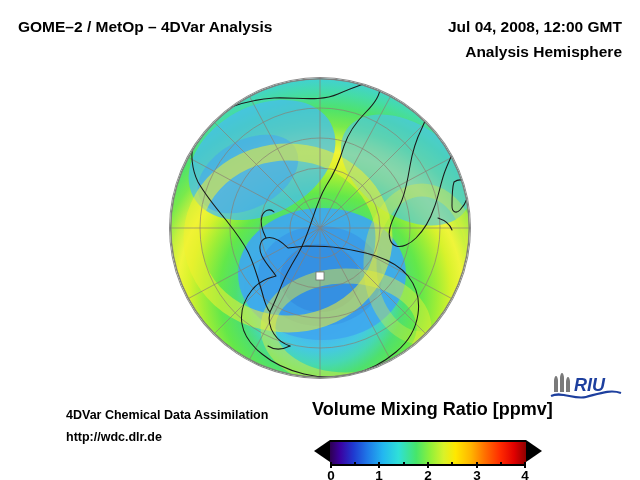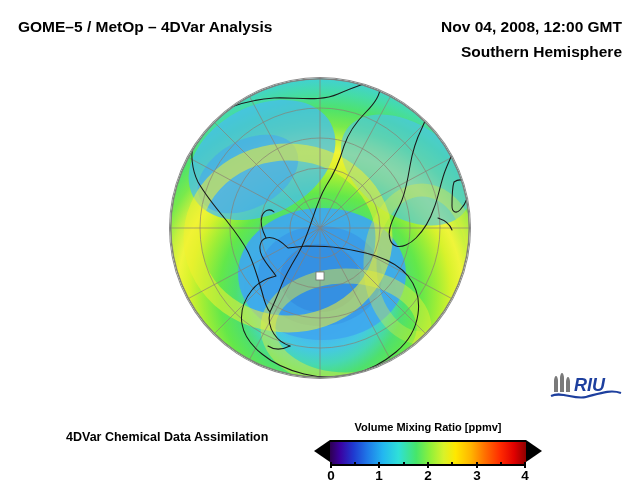--- a/index.html
+++ b/index.html
@@ -21,21 +21,21 @@
   .globe{position:absolute;inset:0;border-radius:50%;overflow:hidden;
          box-shadow:0 0 0 1px #8a8a8a;}
   .globe svg{display:block;width:300px;height:300px;}
 
   
   .footer{position:absolute;left:18px;bottom:32px;margin-left:48px;}
   .footer div{font-size:12.5px;font-weight:bold;line-height:22px;white-space:nowrap;}
 
   
   .cbar-block{position:absolute;left:312px;bottom:18px;width:232px;}
-  .cbar-title{font-size:11px;font-weight:bold;text-align:center;margin-bottom:7px;white-space:nowrap;}
+  .cbar-title{font-size:18px;font-weight:bold;text-align:center;margin-bottom:20px;white-space:nowrap;}
   .cbar-row{position:relative;height:22px;}
   .cbar-body{position:absolute;left:18px;top:0;width:196px;height:22px;
      background:linear-gradient(to right,
        #2d0050 0%, #3b00a0 5%, #1f3ad0 12%, #1f78e8 19%,
        #23b7f0 27%, #2fe0d8 35%, #46e66a 44%, #8ef03a 51%,
        #d8f22a 58%, #ffe800 64%, #ffb400 72%, #ff7000 79%,
        #ff2a00 87%, #e00000 94%, #8f0000 100%);
      border-top:2px solid #000;border-bottom:2px solid #000;}
   .cap{position:absolute;top:0;width:0;height:0;border-top:11px solid transparent;
        border-bottom:11px solid transparent;}
@@ -52,26 +52,26 @@
   
   .riu{position:absolute;right:16px;top:372px;width:76px;height:30px;}
   .dlr{position:absolute;right:18px;top:412px;width:72px;height:52px;}
 </style>
 </head>
 <body>
 
 <div class="page">
 
   <div class="hdr-left">
-    <div class="hdr-line">GOME–5 / MetOp – 4DVar Analysis</div>
+    <div class="hdr-line">GOME–2 / MetOp – 4DVar Analysis</div>
   </div>
 
   <div class="hdr-right">
-    <div class="hdr-line">Nov 04, 2008, 12:00 GMT</div>
-    <div class="hdr-line">Southern Hemisphere</div>
+    <div class="hdr-line">Jul 04, 2008, 12:00 GMT</div>
+    <div class="hdr-line">Analysis Hemisphere</div>
   </div>
 
   <div class="globe-wrap">
     <div class="globe">
       <svg viewBox="0 0 300 300">
         <defs>
           <clipPath id="disc">
               <circle cx="150" cy="150" r="150"></circle>
             </clipPath>
 
@@ -173,20 +173,21 @@
 
           <rect x="146" y="194" width="8" height="8" fill="#ffffff" stroke="#6e6e6e" stroke-width="0.8"></rect>
         </g>
         <circle cx="150" cy="150" r="149.4" fill="none" stroke="#7d7d7d" stroke-width="1.2"></circle>
       </svg>
     </div>
   </div>
 
   <div class="footer">
     <div>4DVar Chemical Data Assimilation</div>
+    <div>http://wdc.dlr.de</div>
   </div>
 
   <div class="cbar-block">
     <div class="cbar-title">Volume Mixing Ratio [ppmv]</div>
     <div class="cbar-row">
       <span class="cap cap-l"></span>
       <div class="cbar-body"></div>
       <span class="cap cap-r"></span>
       <div class="ticks">
         <div class="tick maj" style="left:0px"></div>

